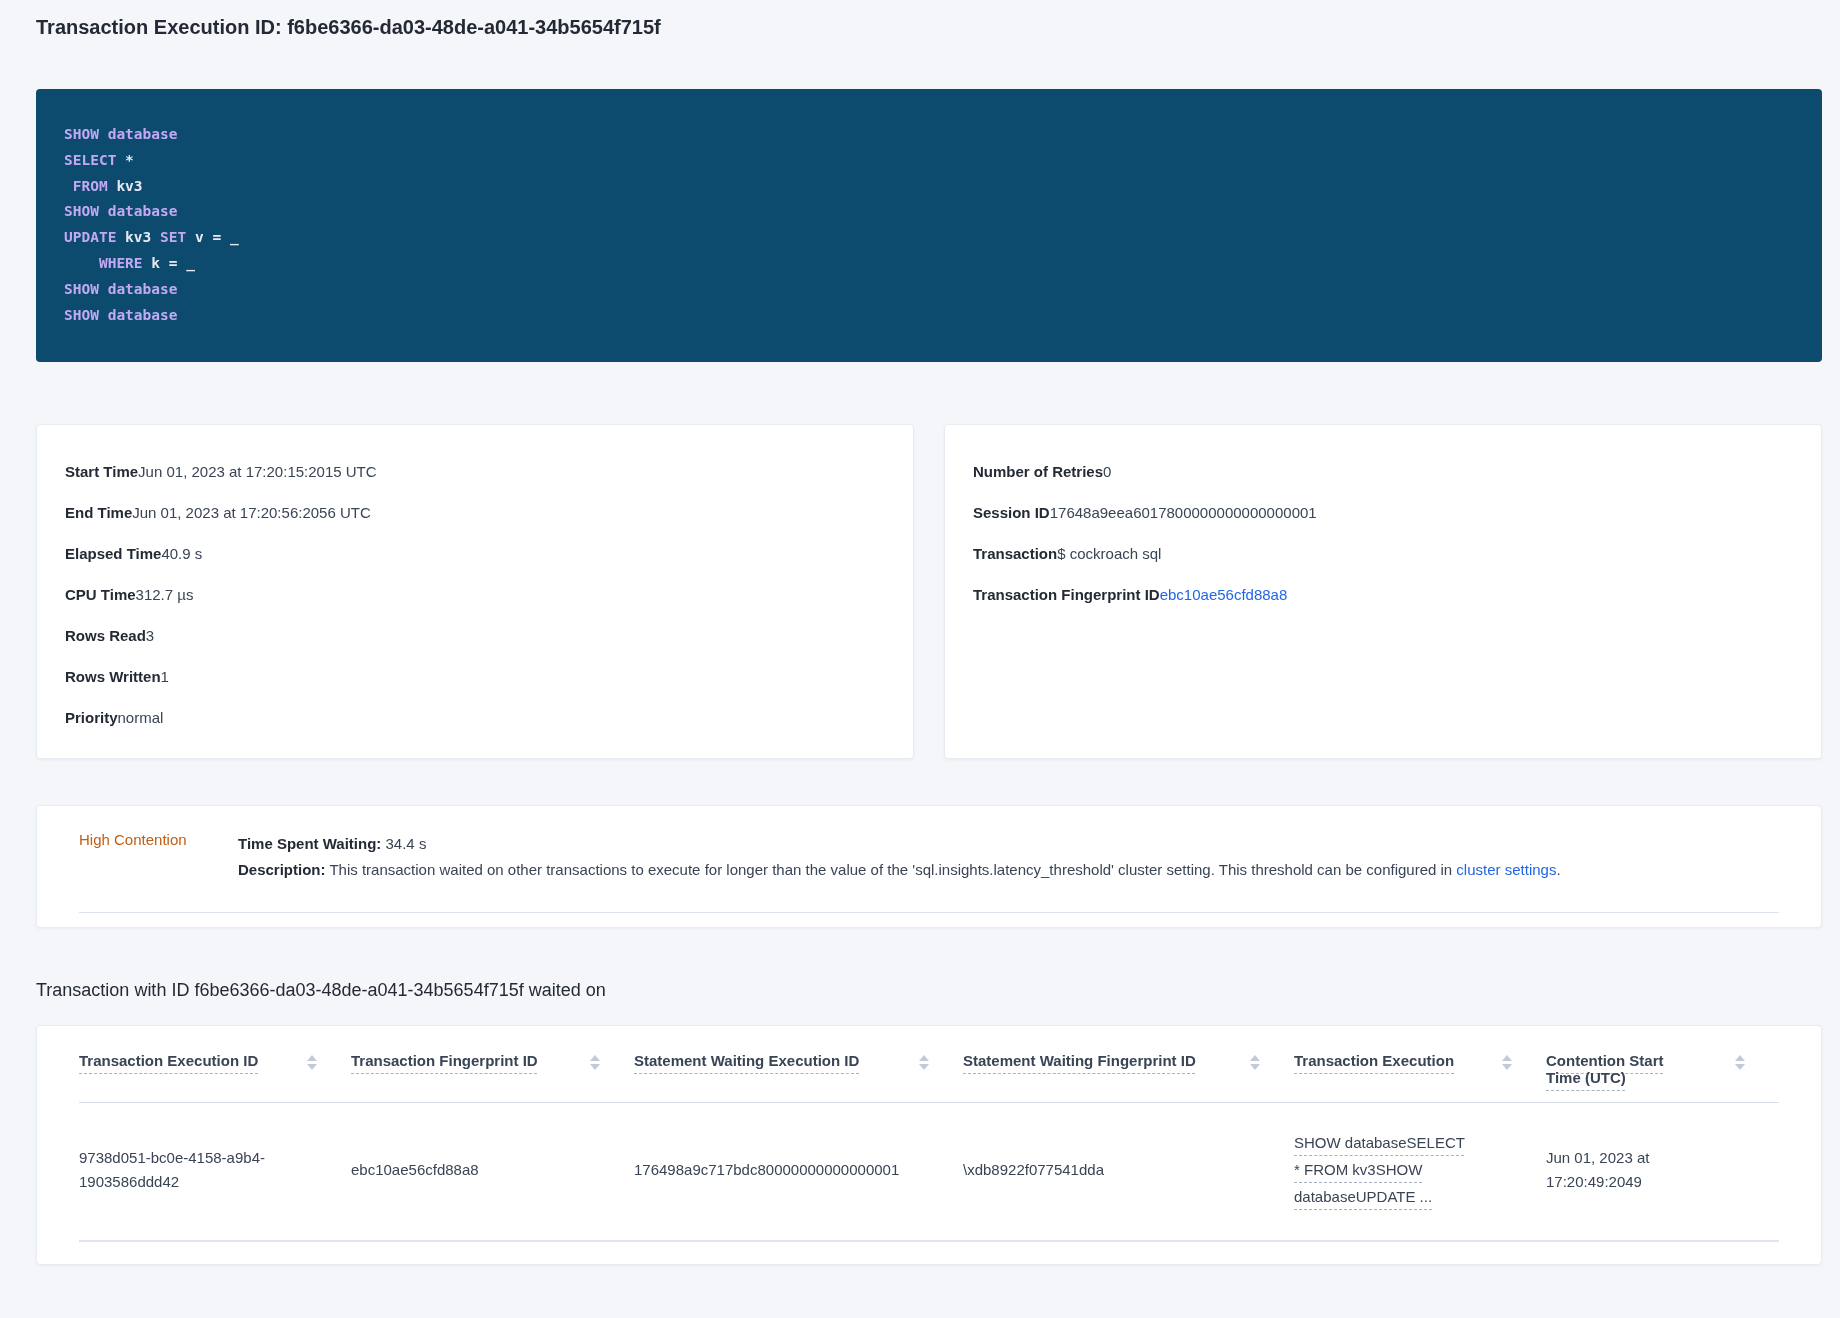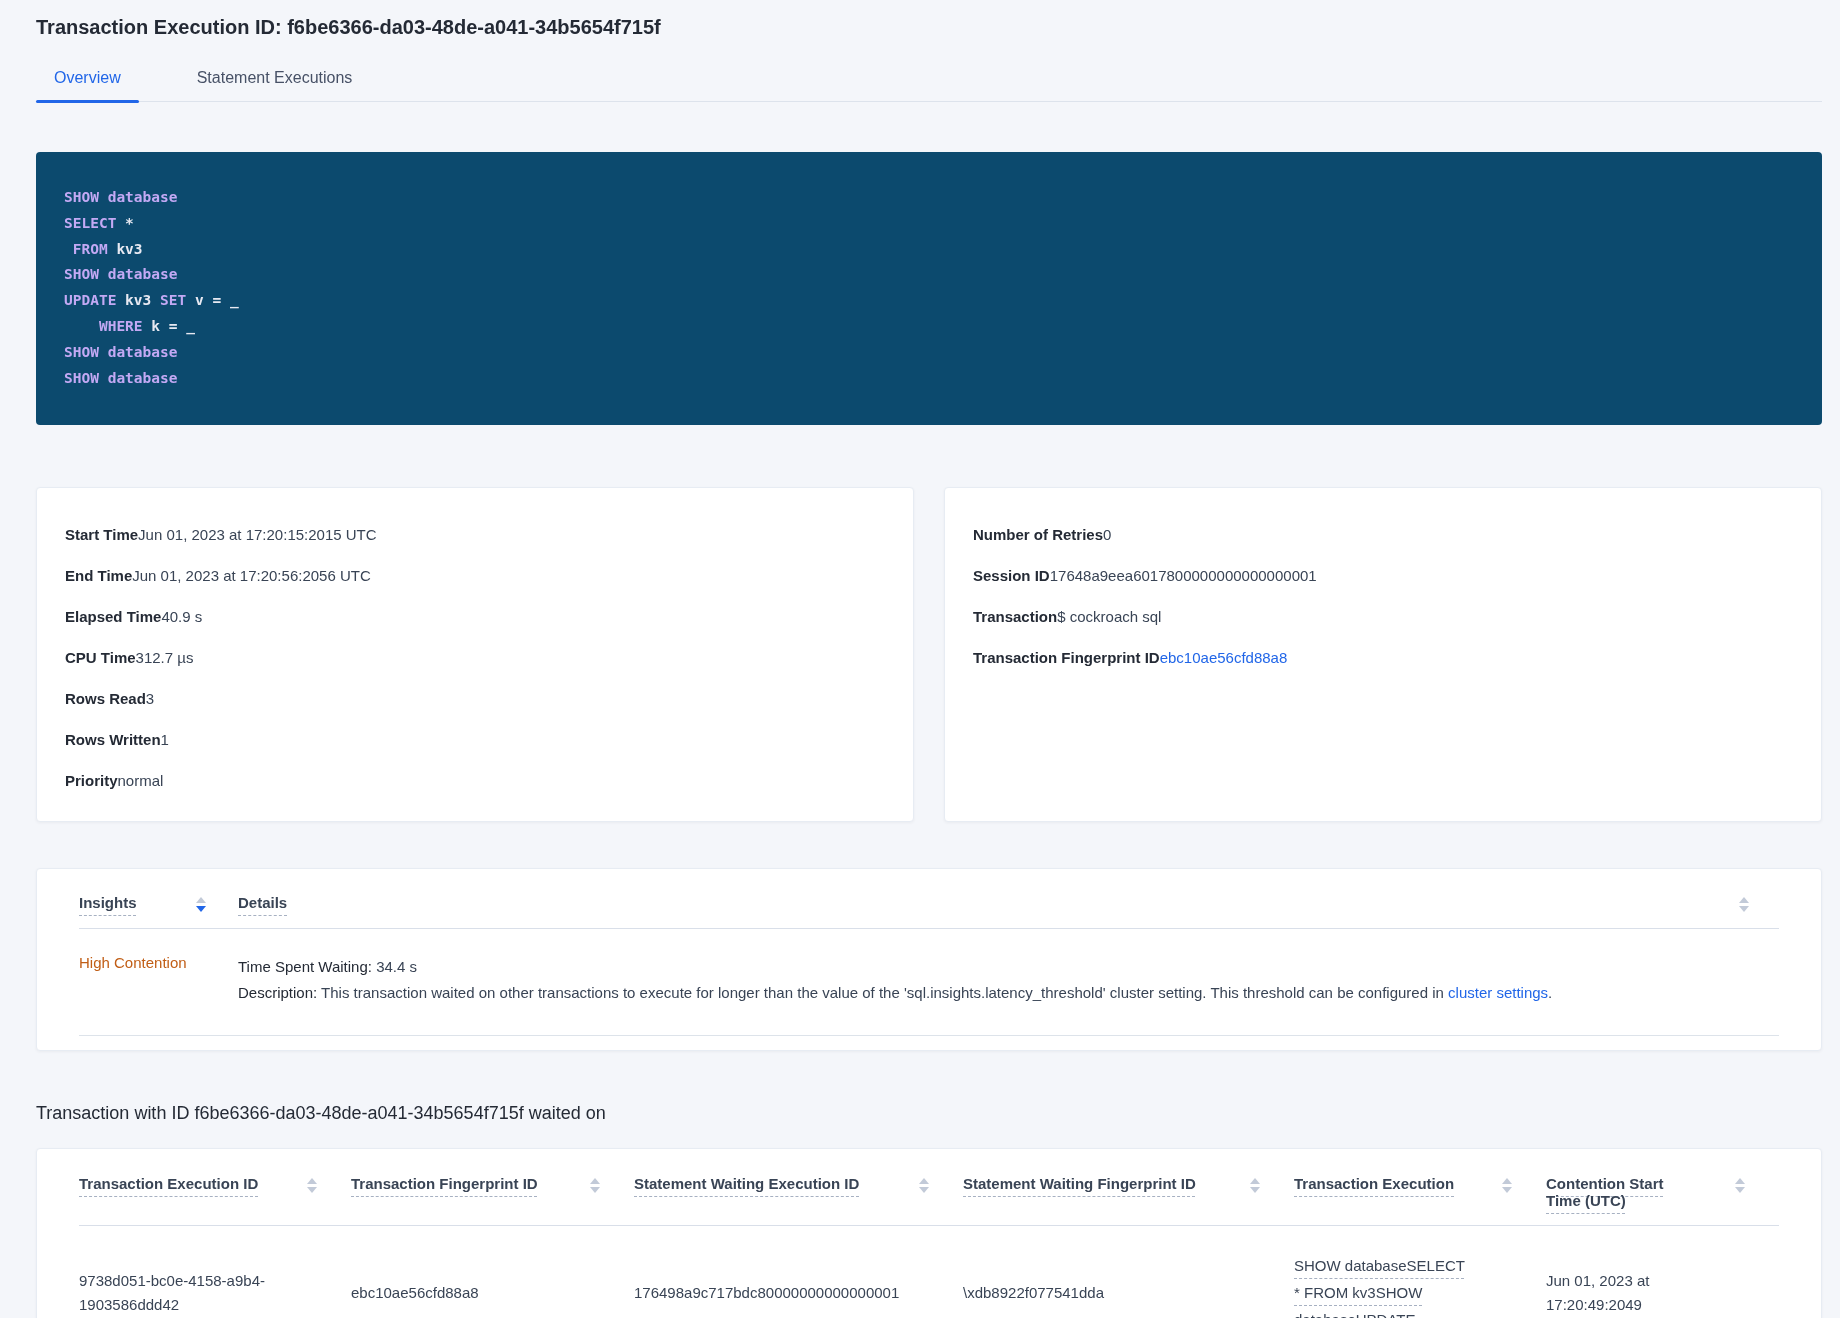--- a/index.html
+++ b/index.html
@@ -72,21 +72,21 @@
   
   .insights-card { margin-top:46px; padding:0 42px 14px; }
   .ins-header { display:flex; align-items:flex-start; padding:25px 0 16px; border-bottom:1px solid #d9dfe9; }
   .ins-col-head { width:159px; display:flex; justify-content:space-between; padding-right:32px; }
   .th-label { font-weight:bold; color:#394455; cursor:pointer; }
   .ins-header .spacer { flex:1; }
   .ins-header .right-sort { margin-right:30px; }
   .ins-row { display:flex; align-items:flex-start; padding:25px 0 29px; border-bottom:1px solid #dde3ea; }
   .ins-type { width:159px; color:#c15e16; }
   .ins-details { flex:1; line-height:26px; }
-  .b { font-weight:normal; color:#242a35; }
+  .b { font-weight:bold; color:#242a35; }
 
   
   .section-heading { margin:52px 0 24px; font-size:18px; font-weight:normal; color:#242a35; }
   .waited-card { margin-top:0; padding:0 42px 22px; }
   .wt-header { display:flex; align-items:flex-start; padding:26px 0 16px; border-bottom:1px solid #d9dfe9; }
   .wt-row { display:flex; align-items:center; padding:26px 0 30px; border-bottom:2px solid #dfe4ec; min-height:110px; }
   .wt-c { padding-right:34px; display:flex; justify-content:space-between; align-items:flex-start;gap:42px; }
   .c1 { width:272px; } .c2 { width:283px; } .c3 { width:329px; }
   .c4 { width:331px; } .c5 { width:252px; } .c6 { flex:1; }
   .wt-row .wt-c { display:block; }
@@ -98,24 +98,20 @@
     text-decoration:underline dashed #a7b1c2 1px; text-underline-offset:7px;
   }
 </style>
 </head>
 <body>
 
 <div class="page">
 
   <h1 class="page-title">Transaction Execution ID: f6be6366-da03-48de-a041-34b5654f715f</h1>
 
-  <div class="tabbar">
-    <div class="tab active">Overview</div>
-    <div class="tab">Statement Executions</div>
-  </div>
 
   <div class="codebox">
     <div class="codeline"><span class="kw">SHOW database</span></div>
     <div class="codeline"><span class="kw">SELECT</span><span class="pl"> *</span></div>
     <div class="codeline"><span class="pl"> </span><span class="kw">FROM</span><span class="pl"> kv3</span></div>
     <div class="codeline"><span class="kw">SHOW database</span></div>
     <div class="codeline"><span class="kw">UPDATE</span><span class="pl"> kv3 </span><span class="kw">SET</span><span class="pl"> v = _</span></div>
     <div class="codeline"><span class="pl">    </span><span class="kw">WHERE</span><span class="pl"> k = _</span></div>
     <div class="codeline"><span class="kw">SHOW database</span></div>
     <div class="codeline"><span class="kw">SHOW database</span></div>
@@ -169,35 +165,20 @@
       </div>
       <div class="kv-row">
         <span class="kv-label">Transaction Fingerprint ID</span>
         <span class="kv-value link">ebc10ae56cfd88a8</span>
       </div>
     </div>
 
   </div>
 
   <div class="card insights-card">
-    <div class="ins-header">
-      <div class="ins-col-head">
-        <span class="th-label dashed">Insights</span>
-        <span class="sort desc">
-            <i class="up"></i>
-            <i class="down"></i>
-          </span>
-      </div>
-      <span class="th-label dashed">Details</span>
-      <div class="spacer"></div>
-      <span class="sort right-sort">
-          <i class="up"></i>
-          <i class="down"></i>
-        </span>
-    </div>
     <div class="ins-row">
       <div class="ins-type">High Contention</div>
       <div class="ins-details">
         <div>
           <span class="b">Time Spent Waiting:</span>
           <span>34.4 s</span>
         </div>
         <div>
           <span class="b">Description:</span>
           <span>This transaction waited on other transactions to execute for longer than the value of the 'sql.insights.latency_threshold' cluster setting. This threshold can be configured in </span><span class="link">cluster settings</span><span>.</span>

